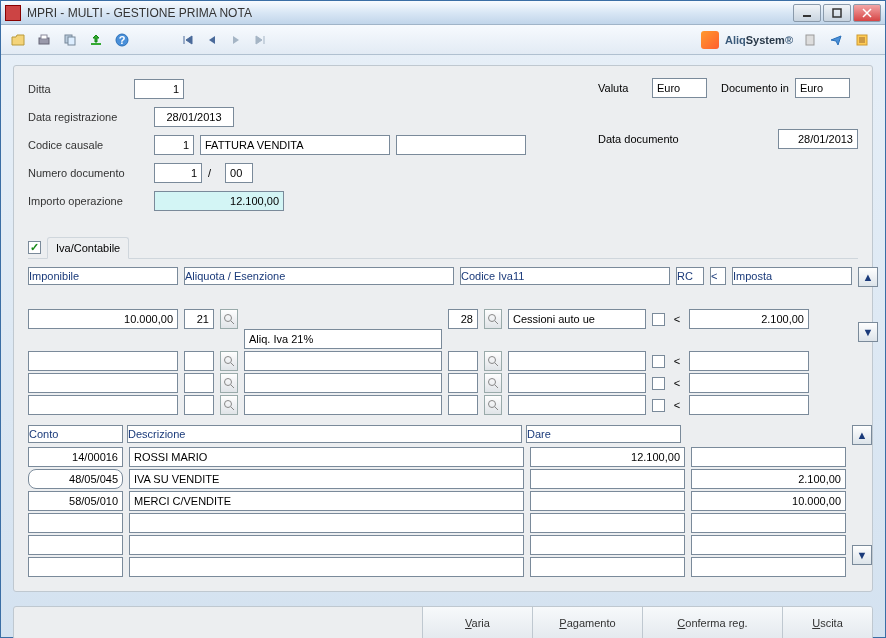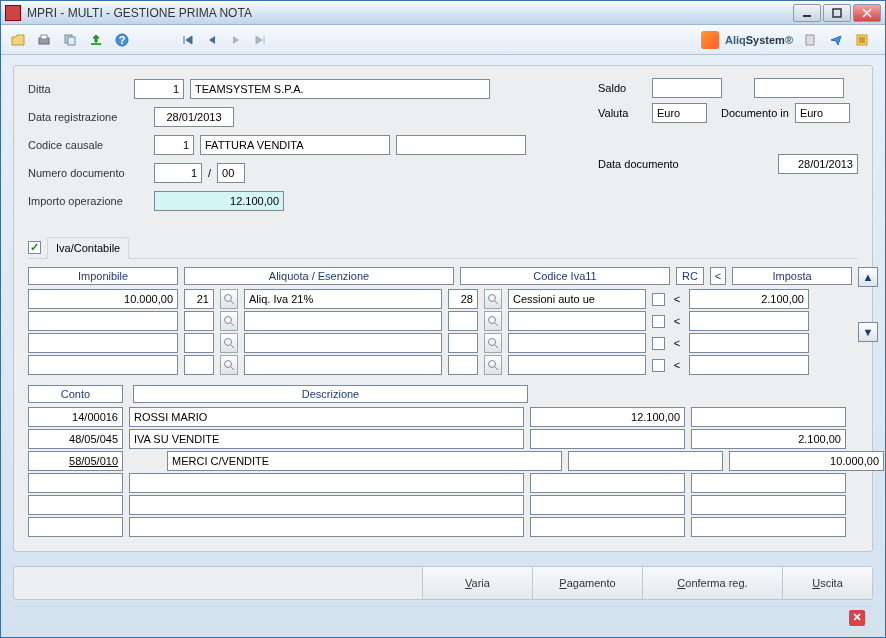--- a/index.html
+++ b/index.html
@@ -29,26 +29,26 @@
 .text-in.cyan { background: #d3f5f5; }
 .btn-small { width: 18px; height: 20px; border: 1px solid #9aa; background: linear-gradient(to bottom,#fefefe,#e0e4e8); cursor: pointer; display:flex;align-items:center;justify-content:center; }
 .header-top { display: flex; gap: 10px; }
 .header-left { flex: 1; }
 .header-right { width: 260px; }
 .hr-row { display: flex; align-items: center; gap: 6px; margin-bottom: 5px; }
 .tab-bar { margin-top: 18px; display: flex; align-items: center; gap: 6px; border-bottom: 1px solid #cfd6dc; padding-bottom: 0; margin-bottom: 8px;}
 .tab-check { width: 13px; height: 13px; border: 1px solid #7a8a9a; background: #fff; display:flex;align-items:center;justify-content:center;color:#1a8a1a;font-weight:bold;font-size:11px;}
 .tab-lbl { padding: 4px 8px; border: 1px solid #cfd6dc; border-bottom-color: #eceef0; background: #eceef0; border-radius: 3px 3px 0 0; position: relative; top: 1px; }
 .grid-headers { display: flex; gap: 6px; margin-bottom: 4px; }
-.gh { border: 1px solid #7a8a9a; background: #fff; color: #1a3a7a; text-align: center; height: 18px; line-height: 16px; }
+.gh { border: 1px solid #7a8a9a; background: #fff; color: #1a3a7a; height: 18px; line-height: 16px; }
 .iva-rows { display: flex; gap: 6px; margin-bottom: 2px; align-items:center;}
 .scroll-col { display: flex; flex-direction: column; gap: 35px; margin-left: 2px; }
 .scroll-btn { width: 20px; height: 20px; border: 1px solid #7a8a9a; background: linear-gradient(to bottom,#fefefe,#dde4ea); display:flex;align-items:center;justify-content:center;color:#1a3a7a;cursor:pointer;}
 .conto-section { margin-top: 8px; }
-.conto-headers { display: flex; gap: 10px; margin-bottom: 4px; }
+.conto-headers { display: flex; gap: 4px; margin-bottom: 4px; }
 .conto-rows { display: flex; gap: 6px; margin-bottom: 2px; align-items:center;}
 .footer-bar { margin-top: 14px; height: 34px; border: 1px solid #bfc8d0; border-radius: 3px; background: #eceef0; display: flex; justify-content: flex-end; align-items: stretch; overflow:hidden;}
 .fbtn { min-width: 110px; border-left: 1px solid #bfc8d0; background: linear-gradient(to bottom,#f7f9fb,#e4e9ee); display: flex; align-items: center; justify-content: center; cursor: pointer; text-decoration: none; color: #333;}
 .fbtn .ul { text-decoration: underline; }
 .status-bar { margin-top: 6px; height: 22px; border-top: 1px solid #cfd6dc; display:flex; justify-content: flex-end; align-items:center; padding-right:8px;}
 .close-x { width: 16px; height: 16px; background: #d64545; color: #fff; border-radius: 2px; display:flex;align-items:center;justify-content:center;font-weight:bold;cursor:pointer;}
 svg { pointer-events: none; }
 .rc-check { width: 13px; height: 13px; border: 1px solid #7a8a9a; background:#fff;}
 </style>
 </head>
@@ -154,50 +154,43 @@
     </div>
   </div>
 
   <div class="content">
     <div class="panel">
       <div class="header-top">
         <div class="header-left">
           <div class="row">
             <span class="lbl" style="min-width:100px">Ditta</span>
             <input class="text-in right" style="width: 50px;" value="1">
-            <input class="text-in" style="width: 300px;" value="TEAMSYSTEM S.P.A.">
           </div>
           <div class="row">
             <span class="lbl">Data registrazione</span>
             <input class="text-in" style="width: 80px; text-align: center;" value="28/01/2013">
           </div>
           <div class="row">
             <span class="lbl">Codice causale</span>
             <input class="text-in right" style="width: 40px;" value="1">
             <input class="text-in" style="width: 190px;" value="FATTURA VENDITA">
             <input class="text-in" style="width: 130px;">
           </div>
           <div class="row">
             <span class="lbl">Numero documento</span>
             <input class="text-in right" style="width: 48px;" value="1">
             <span>/</span>
-            <input class="text-in" style="width: 28px;" value="00">
+            <input class="text-in" style="width: 28px; margin-left: 8px;" value="00">
           </div>
           <div class="row">
             <span class="lbl">Importo operazione</span>
             <input class="text-in cyan right" style="width: 130px;" value="12.100,00">
           </div>
         </div>
         <div class="header-right">
-          <div class="hr-row">
-            <span style="min-width:48px">Saldo</span>
-            <input class="text-in" style="width: 70px;" value="">
-            <span style="width:20px"></span>
-            <input class="text-in" style="width: 90px;">
-          </div>
           <div class="hr-row">
             <span style="min-width:48px">Valuta</span>
             <input class="text-in" style="width: 55px;" value="Euro">
             <span style="margin-left:8px">Documento in</span>
             <input class="text-in" style="width: 55px;" value="Euro">
           </div>
           <div style="height:26px"></div>
           <div class="hr-row">
             <span style="min-width:100px">Data documento</span>
             <input class="text-in right" style="width: 80px; margin-left: auto;" value="28/01/2013">
@@ -223,21 +216,21 @@
           <div id="iva-body">
               <div class="iva-rows">
                 <input class="text-in right" style="width: 150px;" value="10.000,00">
                 <input class="text-in right" style="width: 30px;" value="21">
                 <div class="btn-small">
                   <svg width="12" height="12">
                     <circle cx="5" cy="5" r="3.5" fill="none" stroke="#888"></circle>
                     <path d="M8 8 L11 11" stroke="#888"></path>
                   </svg>
                 </div>
-                <input class="text-in" style="width: 198px;" value="Aliq. Iva 21%">
+                <input class="text-in" style="width: 198px; margin-top: 40px;" value="Aliq. Iva 21%">
                 <input class="text-in right" style="width: 30px;" value="28">
                 <div class="btn-small">
                   <svg width="12" height="12">
                     <circle cx="5" cy="5" r="3.5" fill="none" stroke="#888"></circle>
                     <path d="M8 8 L11 11" stroke="#888"></path>
                   </svg>
                 </div>
                 <input class="text-in" style="width: 138px;" value="Cessioni auto ue">
                 <div class="rc-check"></div>
                 <span style="width:12px;text-align:center">&lt;</span>
@@ -315,37 +308,38 @@
           <div class="scroll-btn">▲</div>
           <div class="scroll-btn">▼</div>
         </div>
       </div>
 
       <div class="conto-section" style="display:flex;gap:4px;align-items:flex-start">
         <div style="flex:1">
           <div class="conto-headers">
             <div class="gh" style="width:95px">Conto</div>
             <div class="gh" style="width:395px">Descrizione</div>
+            <div class="gh" style="width:155px">Dare</div>
           </div>
           <div id="conto-body">
               <div class="conto-rows">
                 <input class="text-in right" style="width: 95px;" value="14/00016">
                 <input class="text-in" style="width: 395px;" value="ROSSI MARIO">
                 <input class="text-in right" style="width: 155px;" value="12.100,00">
                 <input class="text-in right" style="width: 155px;" value="">
               </div>
               <div class="conto-rows">
-                <input class="text-in right" style="width: 95px;" value="48/05/045">
+                <input class="text-in right" style="width: 95px; border-radius: 8px;" value="48/05/045">
                 <input class="text-in" style="width: 395px;" value="IVA SU VENDITE">
                 <input class="text-in right" style="width: 155px;" value="">
                 <input class="text-in right" style="width: 155px;" value="2.100,00">
               </div>
               <div class="conto-rows">
-                <input class="text-in right" style="width: 95px; text-decoration: underline;" value="58/05/010">
-                <input class="text-in" style="width: 395px; margin-left: 38px;" value="MERCI C/VENDITE">
+                <input class="text-in right" style="width: 95px;" value="58/05/010">
+                <input class="text-in" style="width: 395px;" value="MERCI C/VENDITE">
                 <input class="text-in right" style="width: 155px;" value="">
                 <input class="text-in right" style="width: 155px;" value="10.000,00">
               </div>
               <div class="conto-rows">
                 <input class="text-in right" style="width: 95px;" value="">
                 <input class="text-in" style="width: 395px;" value="">
                 <input class="text-in right" style="width: 155px;" value="">
                 <input class="text-in right" style="width: 155px;" value="">
               </div>
               <div class="conto-rows">

